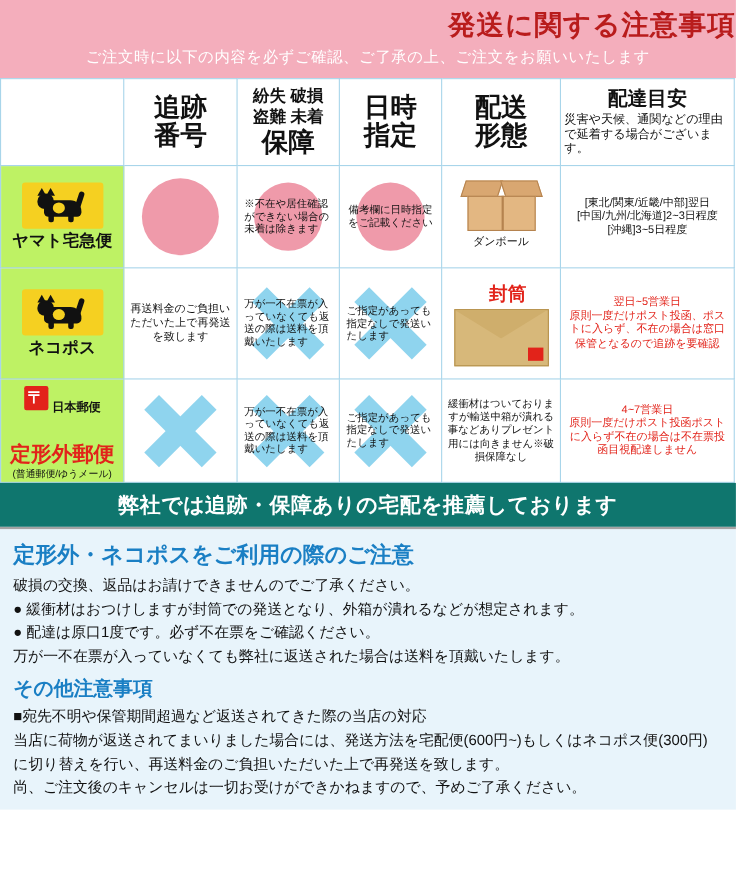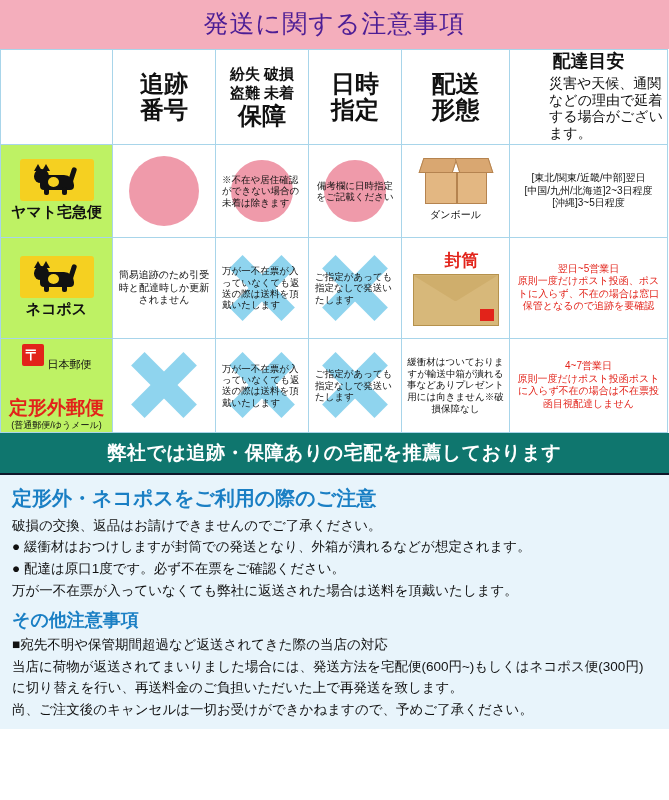--- a/index.html
+++ b/index.html
@@ -22,25 +22,26 @@
     background: #ffffff;
   }
 
   
   .header {
     background: #f4aebc;
     padding: 8px 0 10px 0;
     text-align: center;
   }
   .header-title {
-    color: #4c1d95;
+    color: #b91c1c;
     font-size: 25px;
-    font-weight: normal;
+    font-weight: bold;
     letter-spacing: 1px;
     line-height: 1.25;
+    text-align: right;
   }
   .header-sub {
     color: #ffffff;
     font-size: 14px;
     margin-top: 4px;
     letter-spacing: 0.5px;
   }
 
   
   table.matrix {
@@ -63,26 +64,25 @@
     font-weight: bold;
     color: #111;
     line-height: 1.1;
   }
   .colh-title.small {
     font-size: 15px;
     font-weight: bold;
     line-height: 1.25;
   }
   .colh-note {
-    font-size: 14px;
+    font-size: 11px;
     line-height: 1.2;
     text-align: left;
     padding: 2px 3px;
     color: #111;
-    margin-left: 36px;
   }
   .rowh {
     width: 112px;
     background: #bef264;
     padding: 3px 0;
   }
   .rowh-label {
     font-size: 15px;
     font-weight: bold;
     margin-top: 2px;
@@ -225,21 +225,21 @@
     width: 22px; height: 22px;
     background: #e2231a;
     color: #fff;
     font-size: 15px;
     font-weight: bold;
     line-height: 22px;
     border-radius: 2px;
   }
   .jp-name {
     font-size: 11px;
-    font-weight: normal;
+    font-weight: bold;
     margin-top: 18px;
   }
   .jp-red {
     color: #e2231a;
     font-size: 19px;
     font-weight: bold;
     line-height: 1.1;
     margin-top: 26px;
   }
 
@@ -311,21 +311,21 @@
     text-align: center;
     font-size: 19px;
     font-weight: bold;
     padding: 7px 0;
     letter-spacing: 0.5px;
   }
 
   
   .notes {
     padding: 8px 12px 0 12px;
-    border-top: 2px solid #0f172a;
+    border-top: 2px solid #a3a3a3;
   }
   .notes-h {
     color: #1a7fc4;
     font-size: 20px;
     font-weight: bold;
     margin: 2px 0 4px 0;
   }
   .notes-h2 {
     color: #1a7fc4;
     font-size: 18px;
@@ -343,20 +343,21 @@
     padding-bottom: 8px;
   }
 </style>
 </head>
 <body>
 
 <div class="page">
 
   <div class="header">
     <div class="header-title">発送に関する注意事項</div>
+    <div class="header-sub">ご注文時に以下の内容を必ずご確認、ご了承の上、ご注文をお願いいたします</div>
   </div>
 
   <table class="matrix">
     <colgroup>
       <col style="width:112px">
       <col style="width:103px">
       <col style="width:93px">
       <col style="width:93px">
       <col style="width:108px">
       <col style="width:158px">
@@ -446,21 +447,21 @@
             <div class="ear1"></div>
             <div class="ear2"></div>
             <div class="kit"></div>
             <div class="leg1"></div>
             <div class="leg2"></div>
           </div>
         </div>
         <div class="rowh-label">ネコポス</div>
       </td>
       <td style="height:100px">
-        <div class="celltext">簡易追跡のため引受時と配達時しか更新されません</div>
+        <div class="celltext">再送料金のご負担いただいた上で再発送を致します</div>
       </td>
       <td>
         <div class="mark-wrap">
           <div class="cross"></div>
           <div class="overlay-text">万が一不在票が入っていなくても返送の際は送料を頂戴いたします</div>
         </div>
       </td>
       <td>
         <div class="mark-wrap">
           <div class="cross"></div>

